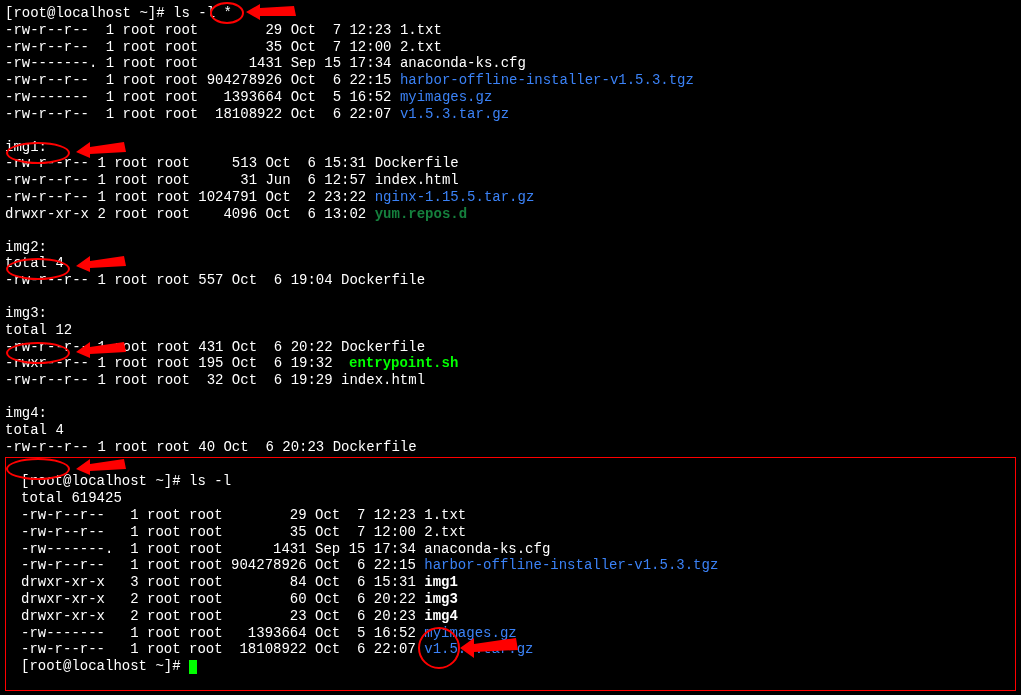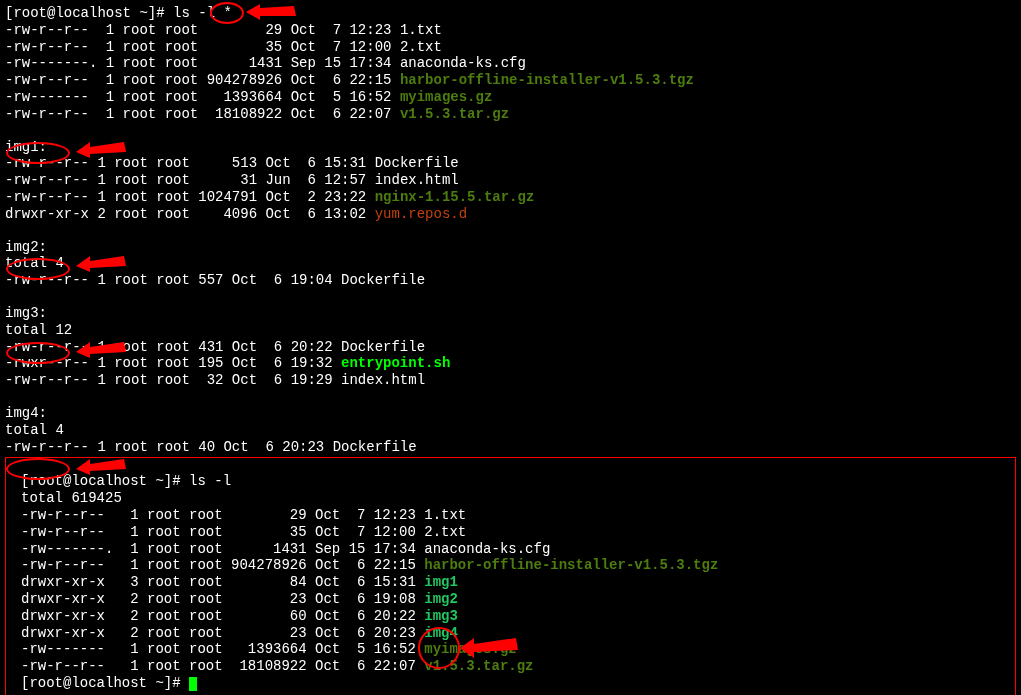--- a/index.html
+++ b/index.html
@@ -10,24 +10,24 @@
     font-family: "Courier New", monospace;
     font-size: 14px;
     line-height: 1.2;
     width: 1021px;
     height: 695px;
     box-sizing: border-box;
     position: relative;
     overflow: hidden;
   }
   .line { white-space: pre; }
-  .red { color: #4d7c0f; font-weight: bold; }
-  .cyan { color: #c2410c; font-weight: normal; }
-  .green { color: #00ff00; font-weight: bold; }
-  .blue { color: #22c55e; font-weight: bold; }
+  .red { color: #3b82f6; font-weight: normal; }
+  .cyan { color: #15803d; font-weight: bold; }
+  .green { color: #00ff00; font-weight: bold; margin-left: 8px; }
+  .blue { color: #ffffff; font-weight: bold; }
   .ellipse {
     position: absolute;
     border: 2px solid #ff0000;
     border-radius: 50%;
     pointer-events: none;
   }
   .arrow {
     position: absolute;
     pointer-events: none;
   }
@@ -95,21 +95,20 @@
 
 <div class="redbox">
 <div class="line">[root@localhost ~]# ls -l</div>
 <div class="line">total 619425</div>
 <div id="box-listing">
         <div class="line"><span>-rw-r--r--   1 root root        29 Oct  7 12:23 </span><span class="">1.txt</span></div>
         <div class="line"><span>-rw-r--r--   1 root root        35 Oct  7 12:00 </span><span class="">2.txt</span></div>
         <div class="line"><span>-rw-------.  1 root root      1431 Sep 15 17:34 </span><span class="">anaconda-ks.cfg</span></div>
         <div class="line"><span>-rw-r--r--   1 root root 904278926 Oct  6 22:15 </span><span class="red">harbor-offline-installer-v1.5.3.tgz</span></div>
         <div class="line"><span>drwxr-xr-x   3 root root        84 Oct  6 15:31 </span><span class="blue">img1</span></div>
-        <div class="line"><span>drwxr-xr-x   2 root root        23 Oct  6 19:08 </span><span class="blue">img2</span></div>
         <div class="line"><span>drwxr-xr-x   2 root root        60 Oct  6 20:22 </span><span class="blue">img3</span></div>
         <div class="line"><span>drwxr-xr-x   2 root root        23 Oct  6 20:23 </span><span class="blue">img4</span></div>
         <div class="line"><span>-rw-------   1 root root   1393664 Oct  5 16:52 </span><span class="red">myimages.gz</span></div>
         <div class="line"><span>-rw-r--r--   1 root root  18108922 Oct  6 22:07 </span><span class="red">v1.5.3.tar.gz</span></div>
       </div>
 <div class="line"><span>[root@localhost ~]# </span><span class="cursor"></span></div>
 </div>
 
 </div>
 

